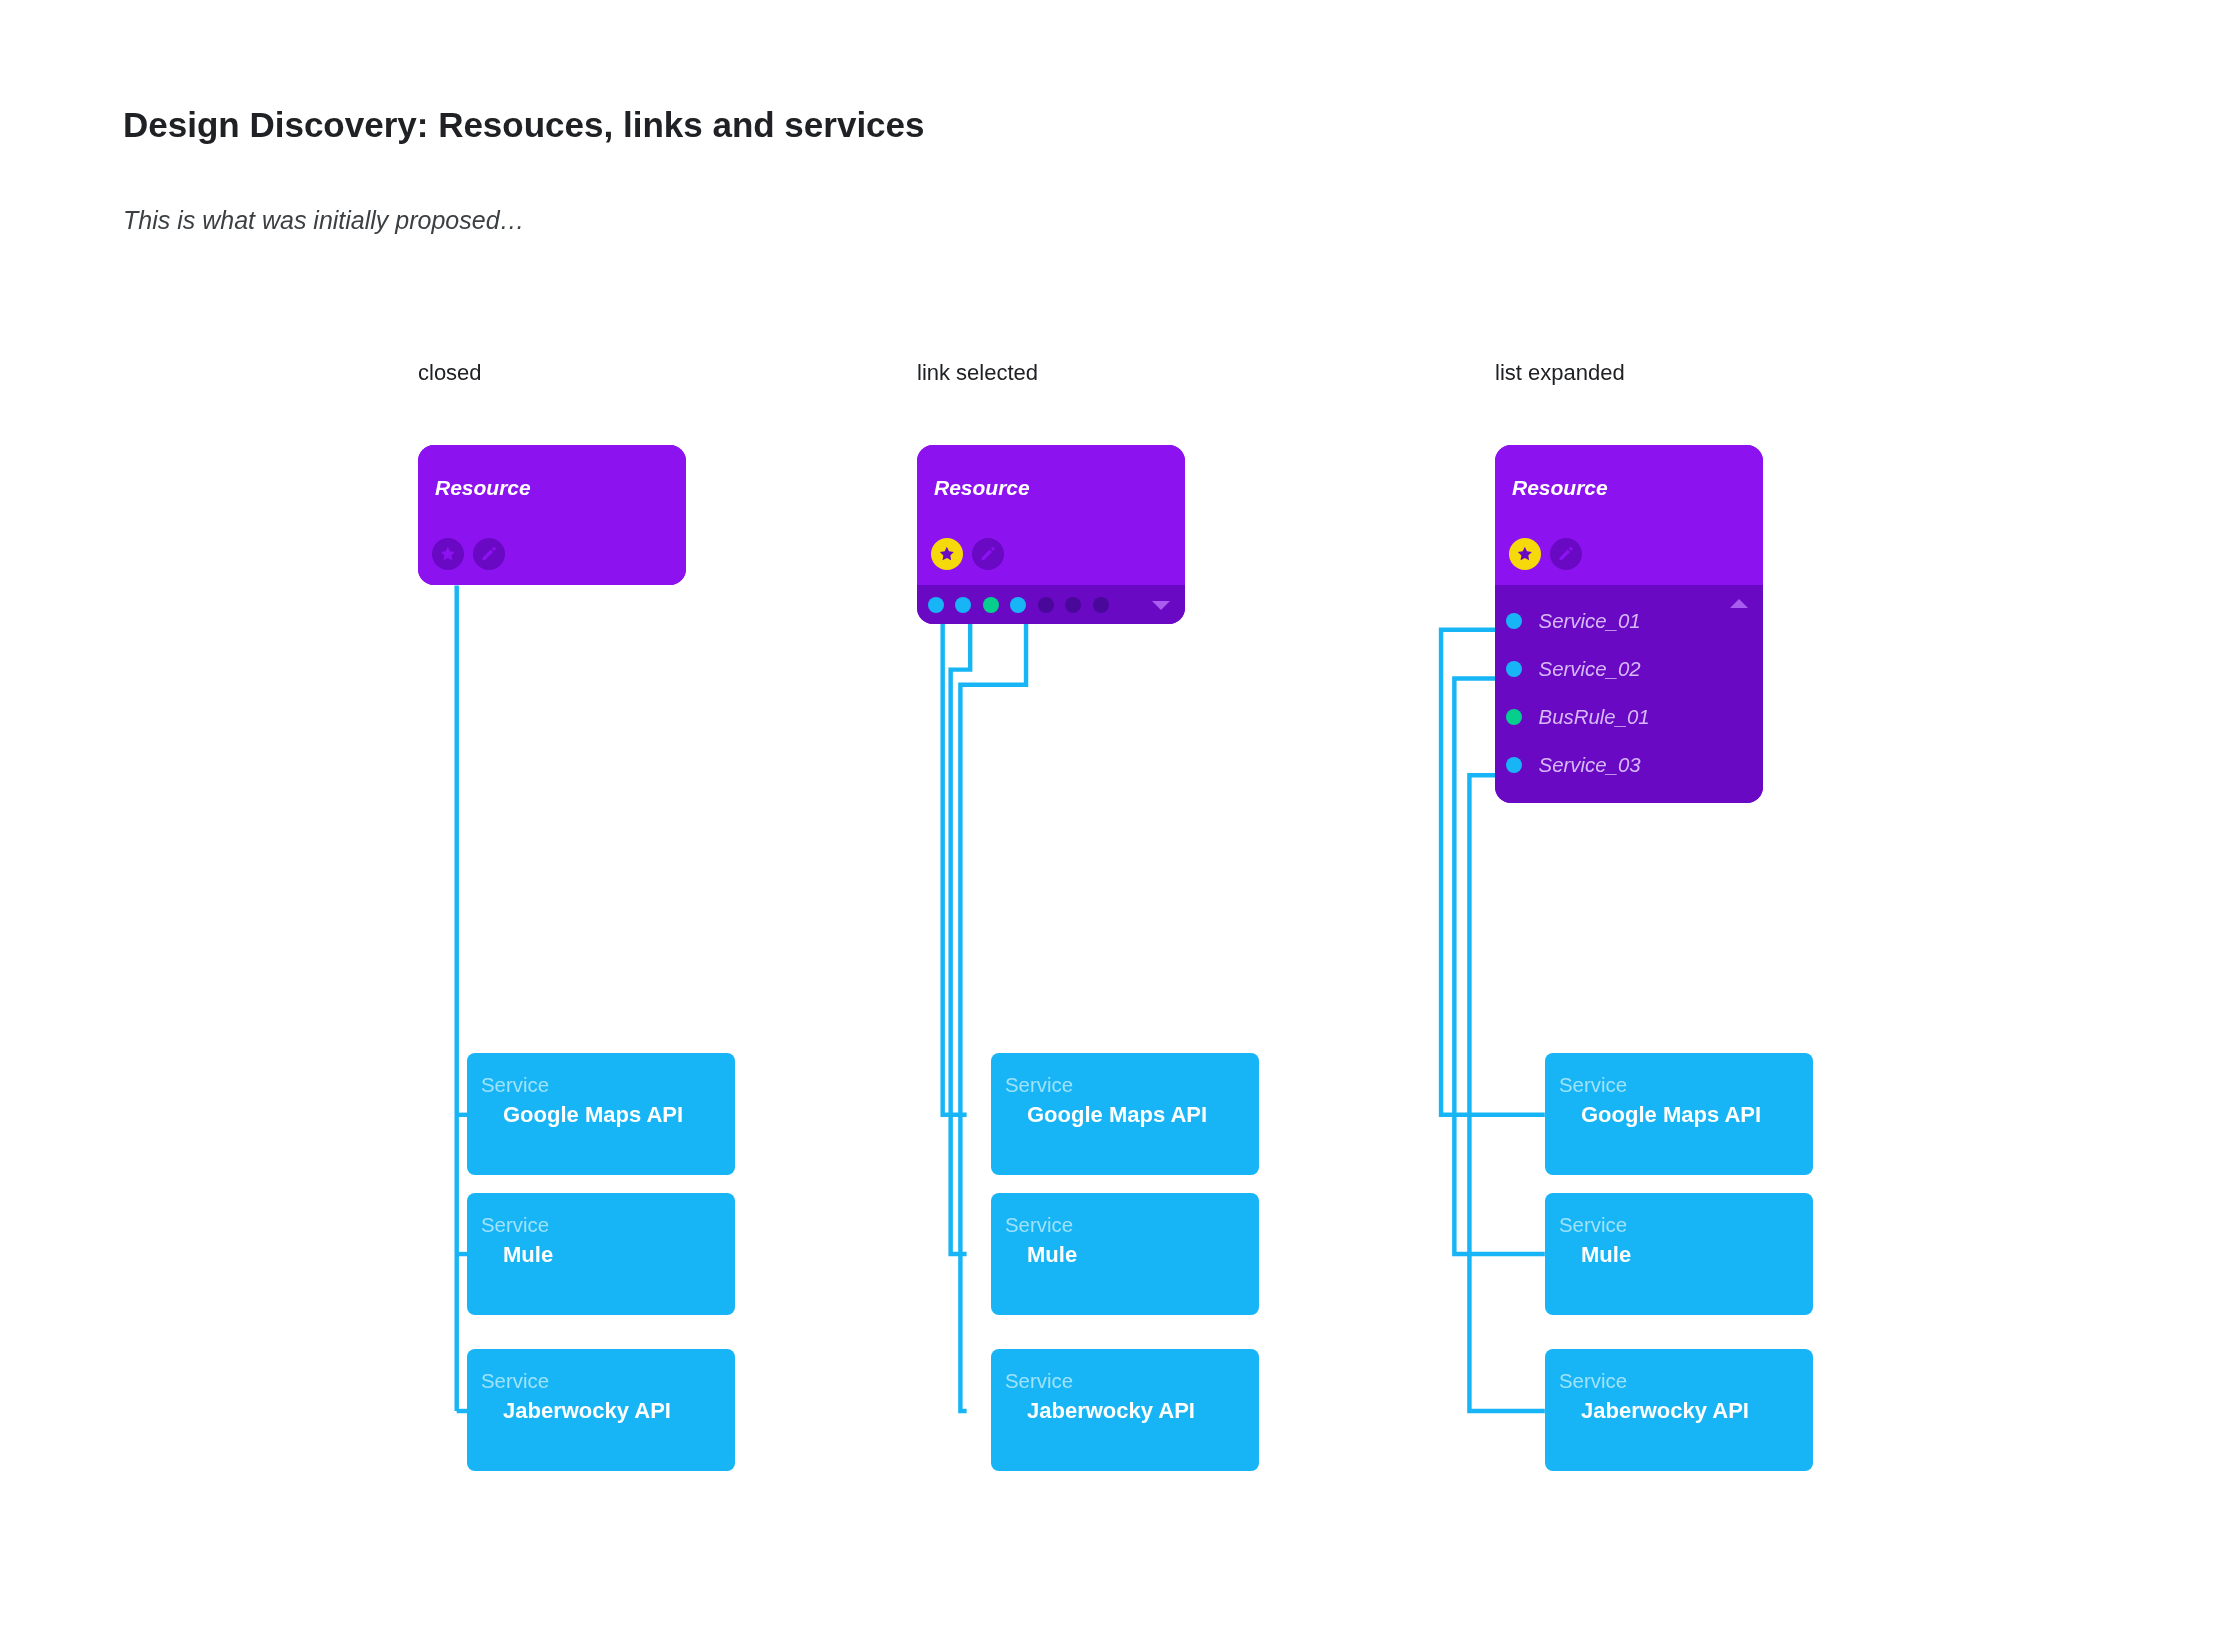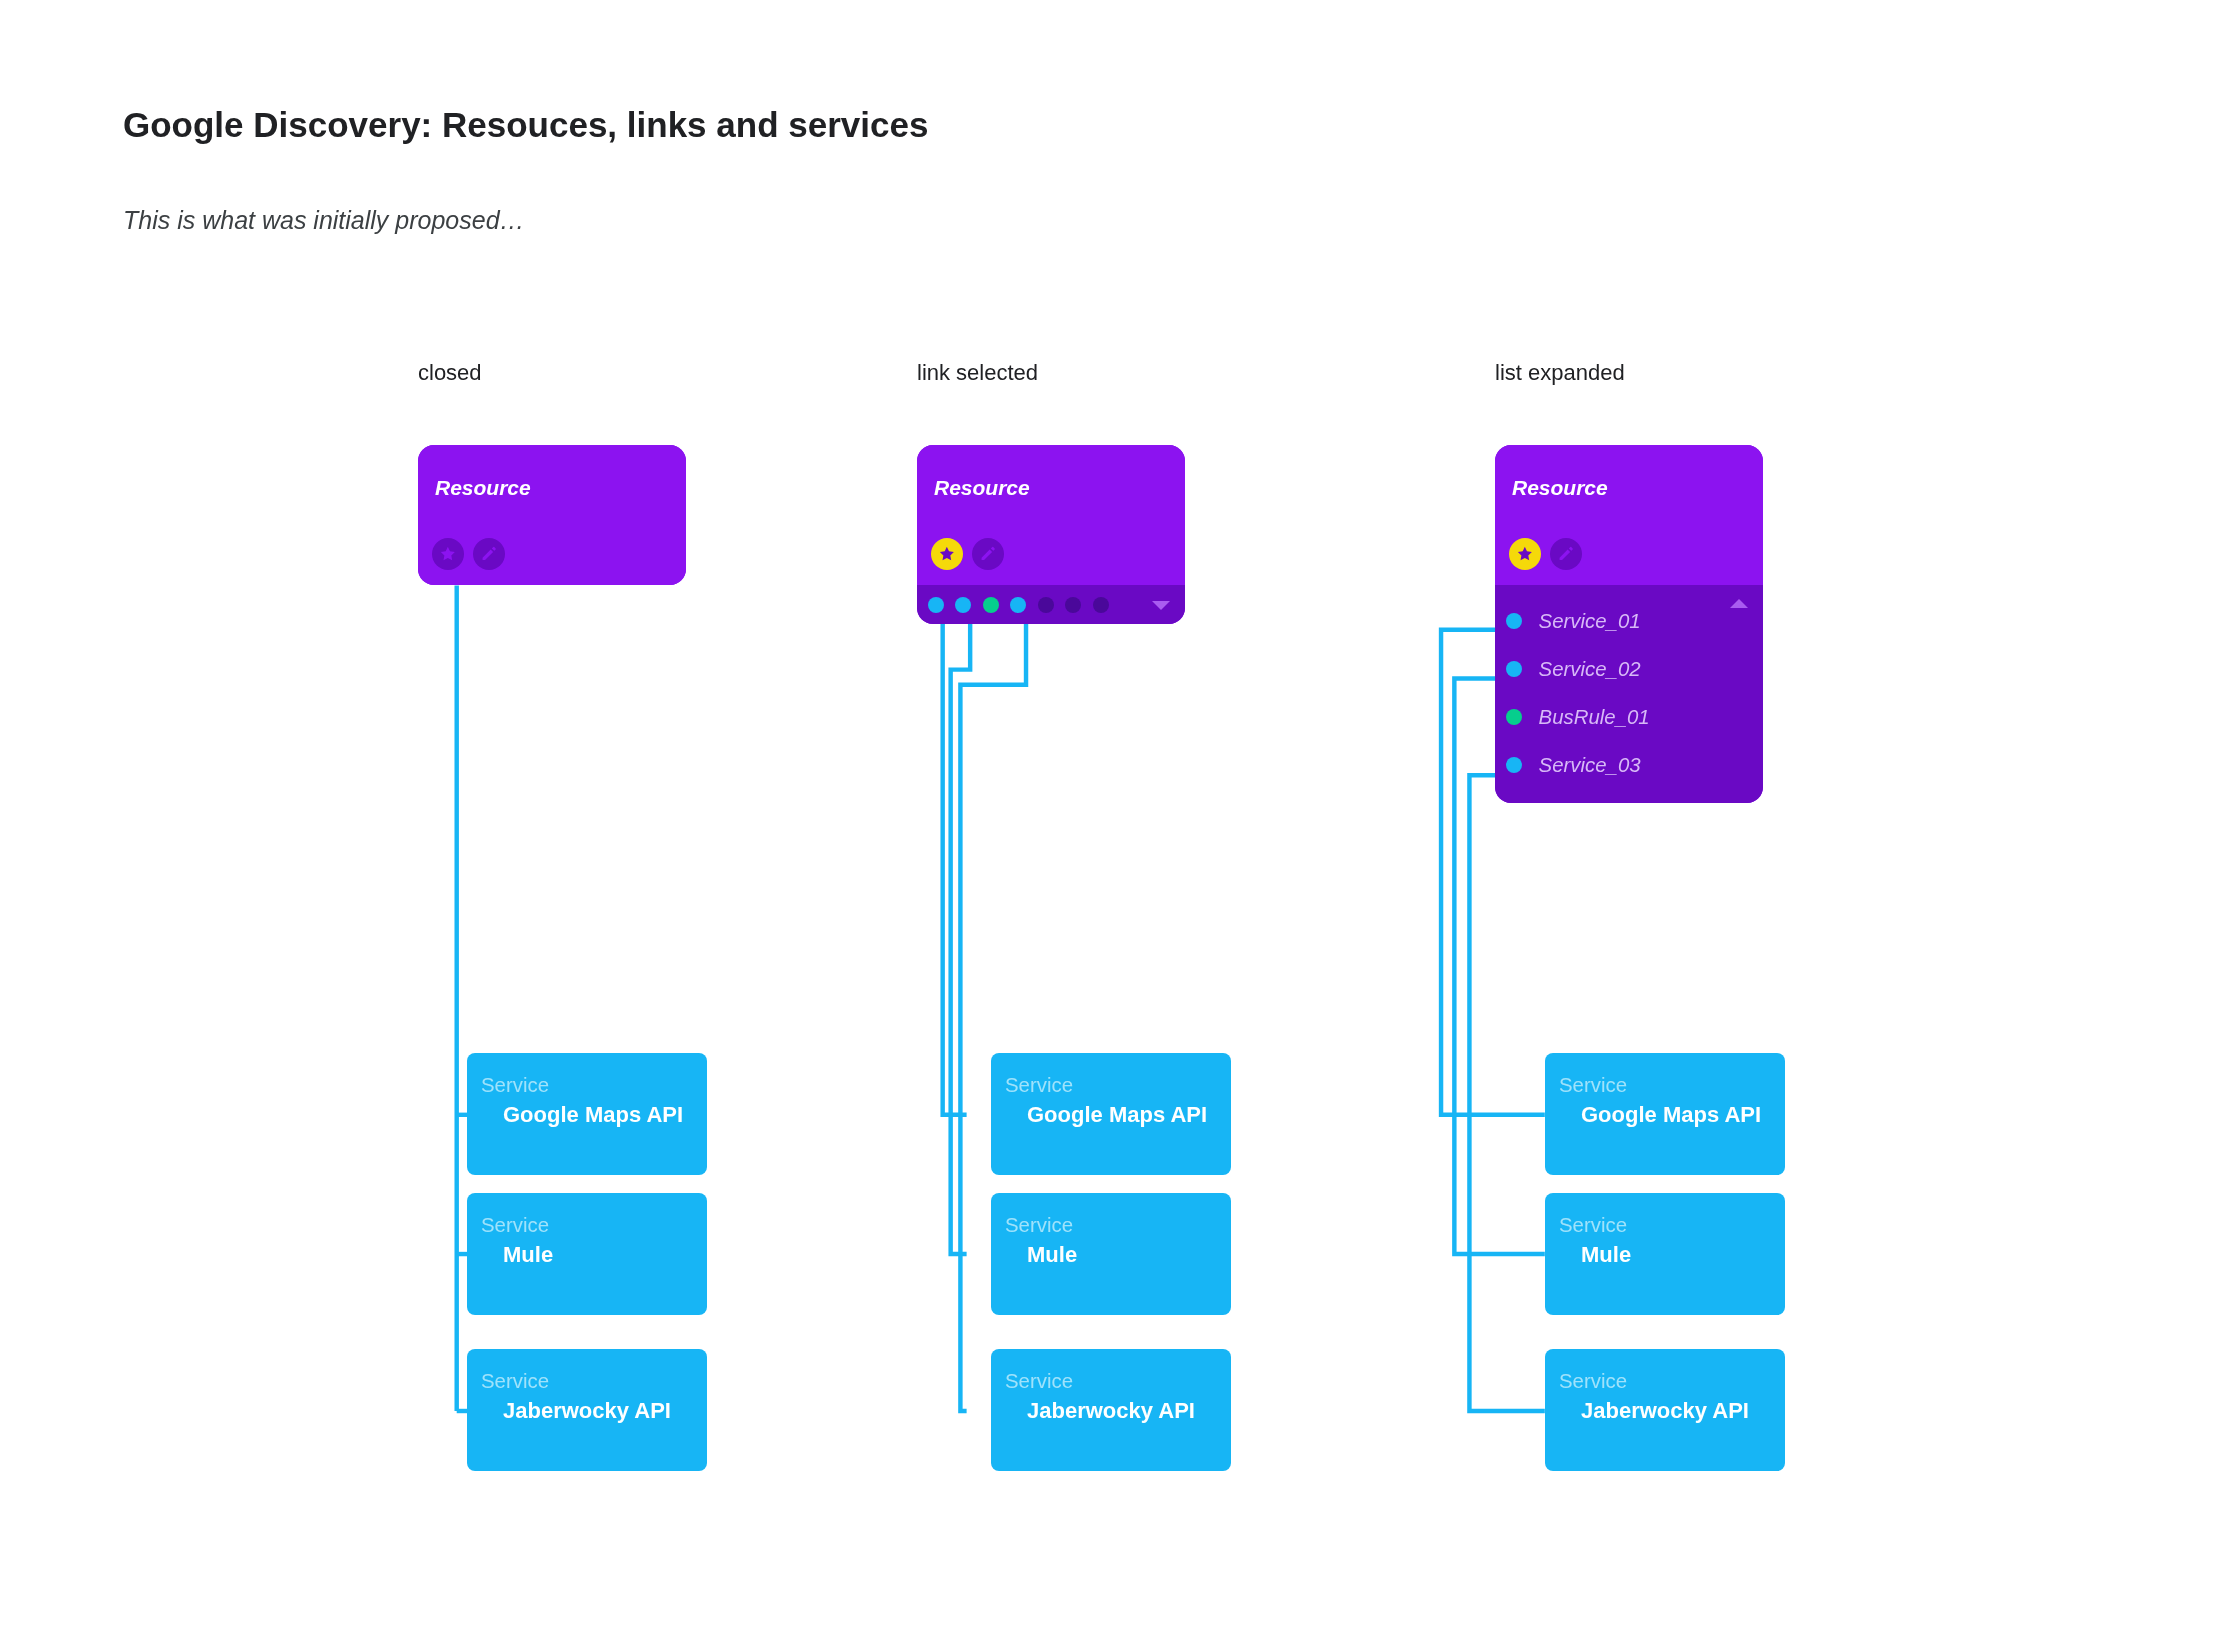--- a/index.html
+++ b/index.html
@@ -181,21 +181,21 @@
   .list-item-label {
     margin-left: 17px;
     font-size: 20.4px;
     color: #D8B9F7;
     white-space: nowrap;
   }
 
   
   .service-card {
     position: absolute;
-    width: 240px;
+    width: 268px;
     height: 122px;
     border-radius: 8px;
     background: #17B5F5;
     box-sizing: border-box;
     padding: 20.4px 0 0 14px;
   }
   .service-kind {
     font-size: 20.4px;
     color: #9FE2FB;
     line-height: 1.25;
@@ -208,21 +208,21 @@
     line-height: 1.25;
     margin-top: 1.8px;
     white-space: nowrap;
     margin-left: 22px;
   }
 </style>
 </head>
 <body>
 
 <div class="page-title">
-  <span class="strong">Google Discovery:</span><span class="light"> Resouces, links and services</span>
+  <span class="strong">Design Discovery:</span><span class="light"> Resouces, links and services</span>
 </div>
 <div class="page-subtitle">This is what was initially proposed…</div>
 
 <div class="col-label" id="col-label-0">closed</div>
 <div class="col-label" id="col-label-1">link selected</div>
 <div class="col-label" id="col-label-2">list expanded</div>
 
 <svg class="wires" viewBox="0 0 2500 1857">
 
   <path class="wire" d="M 515,660 L 515,1591"></path>

